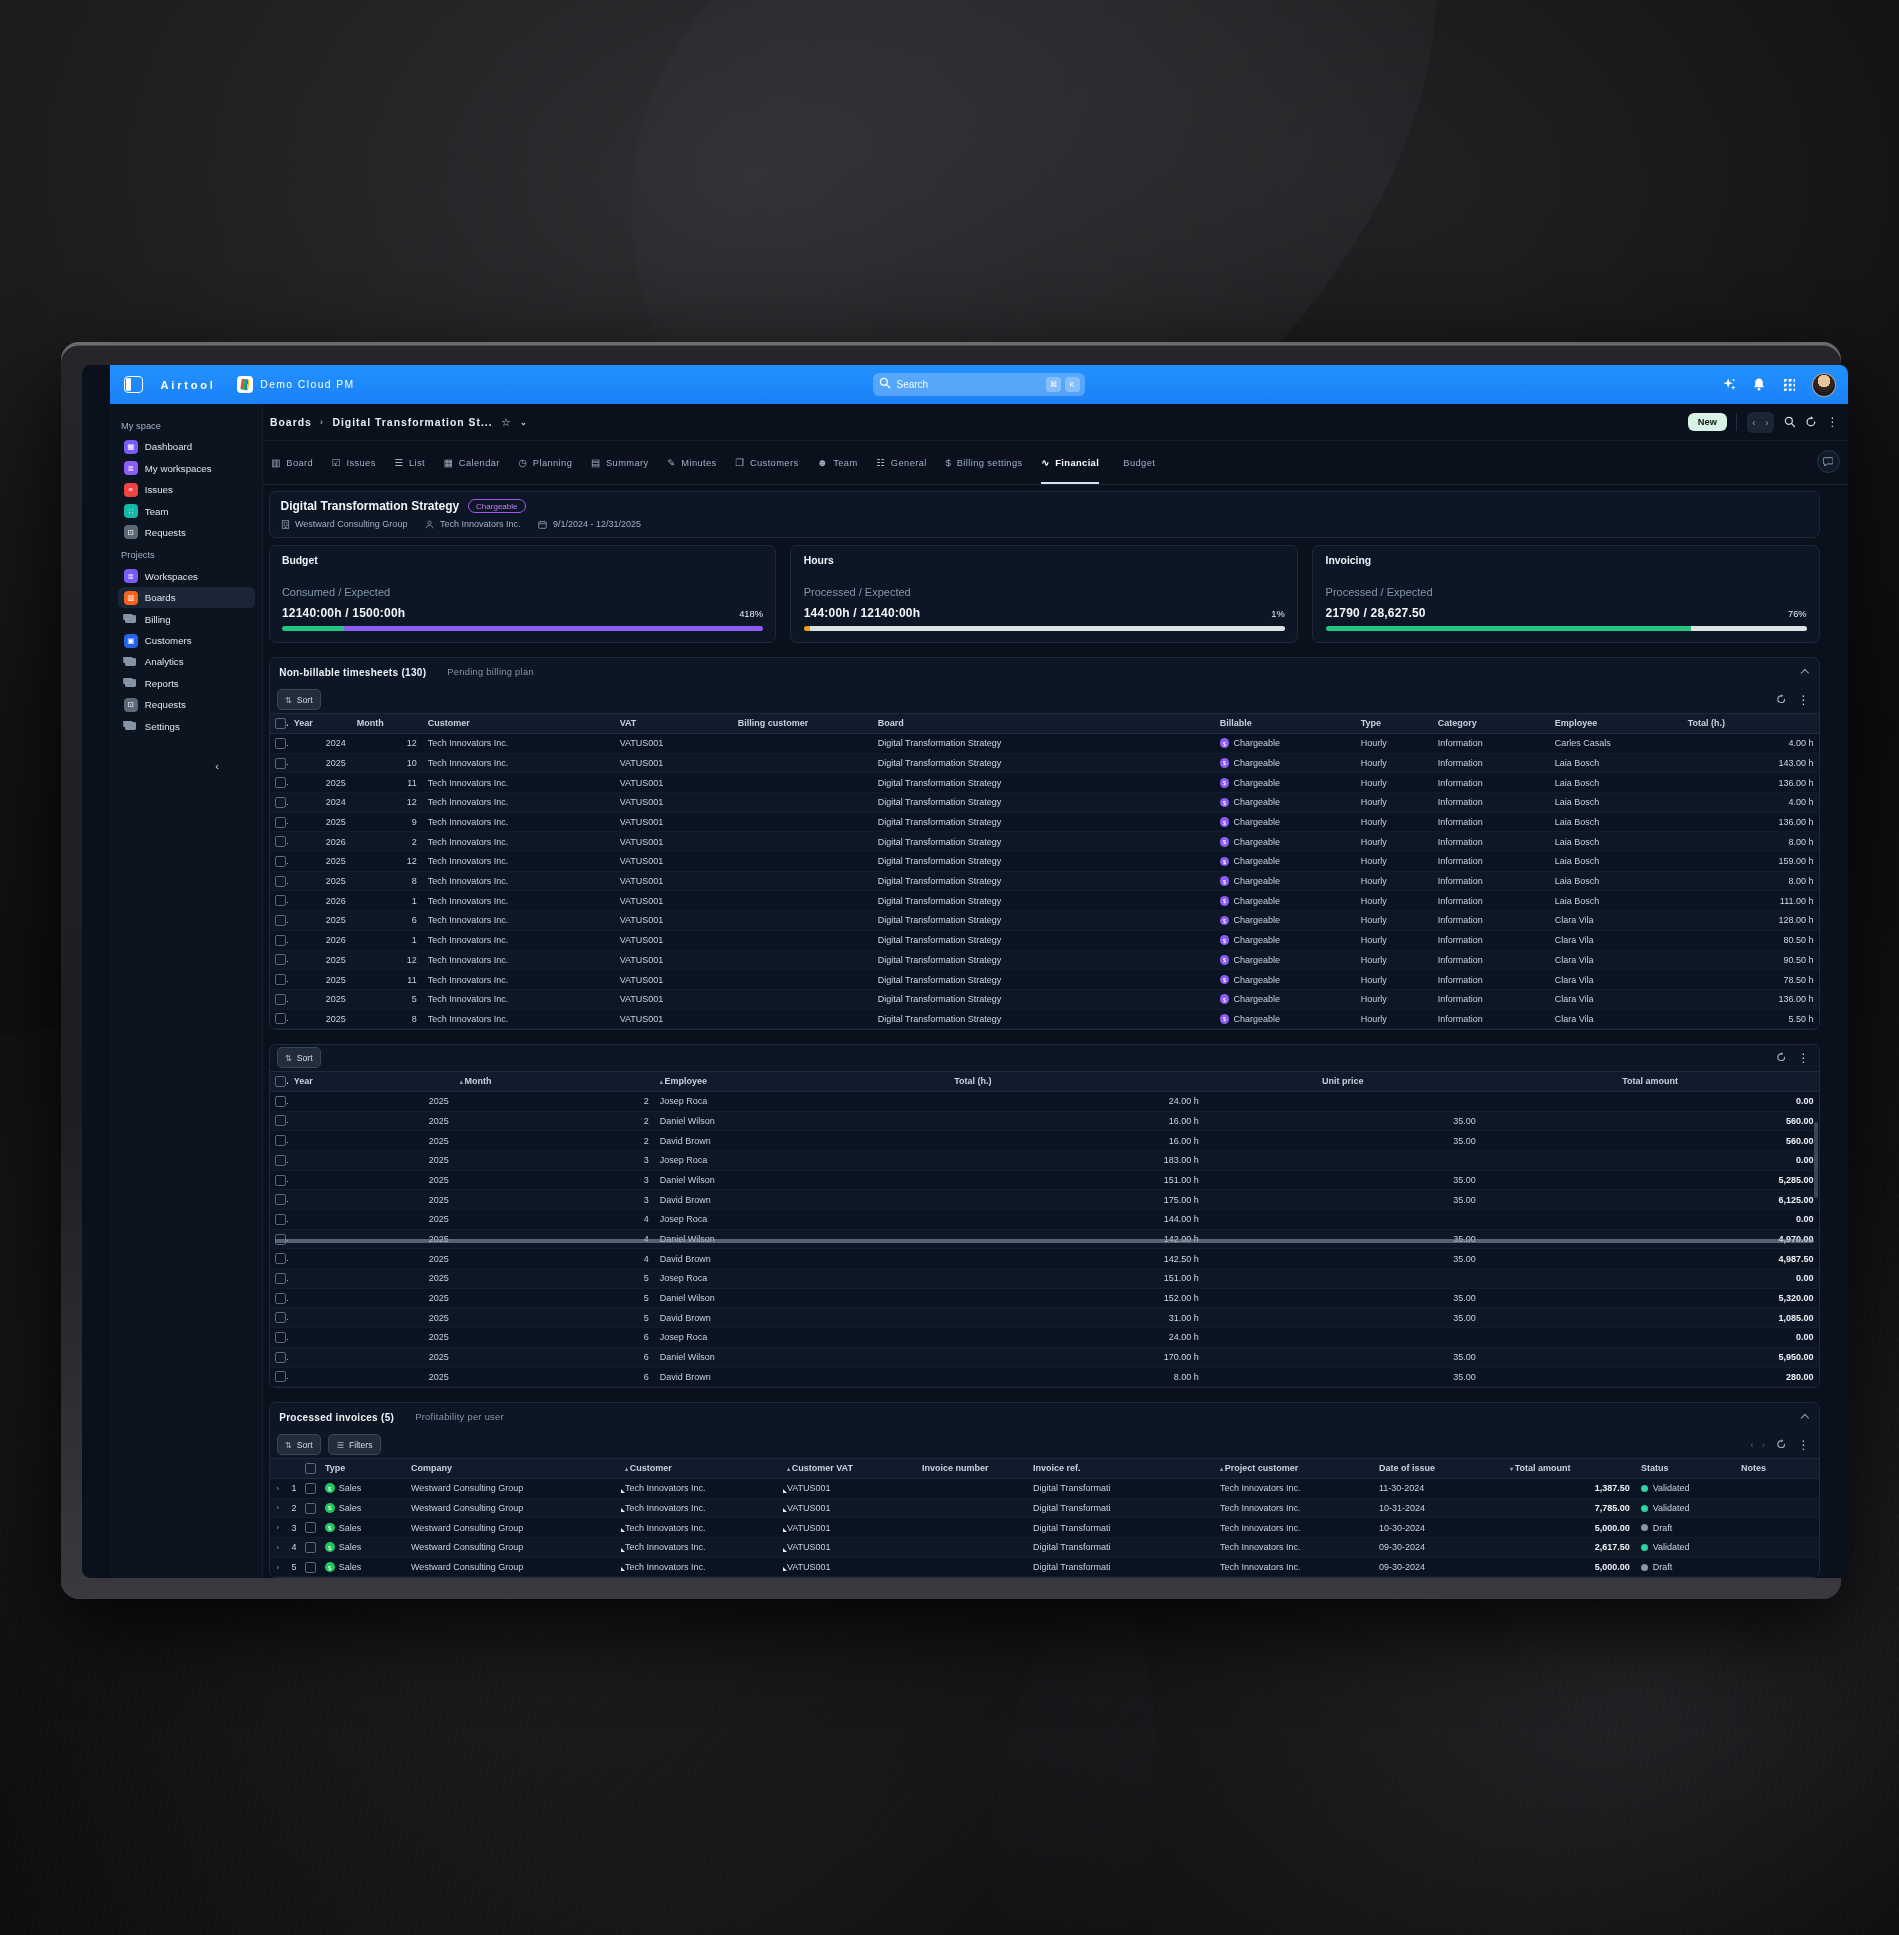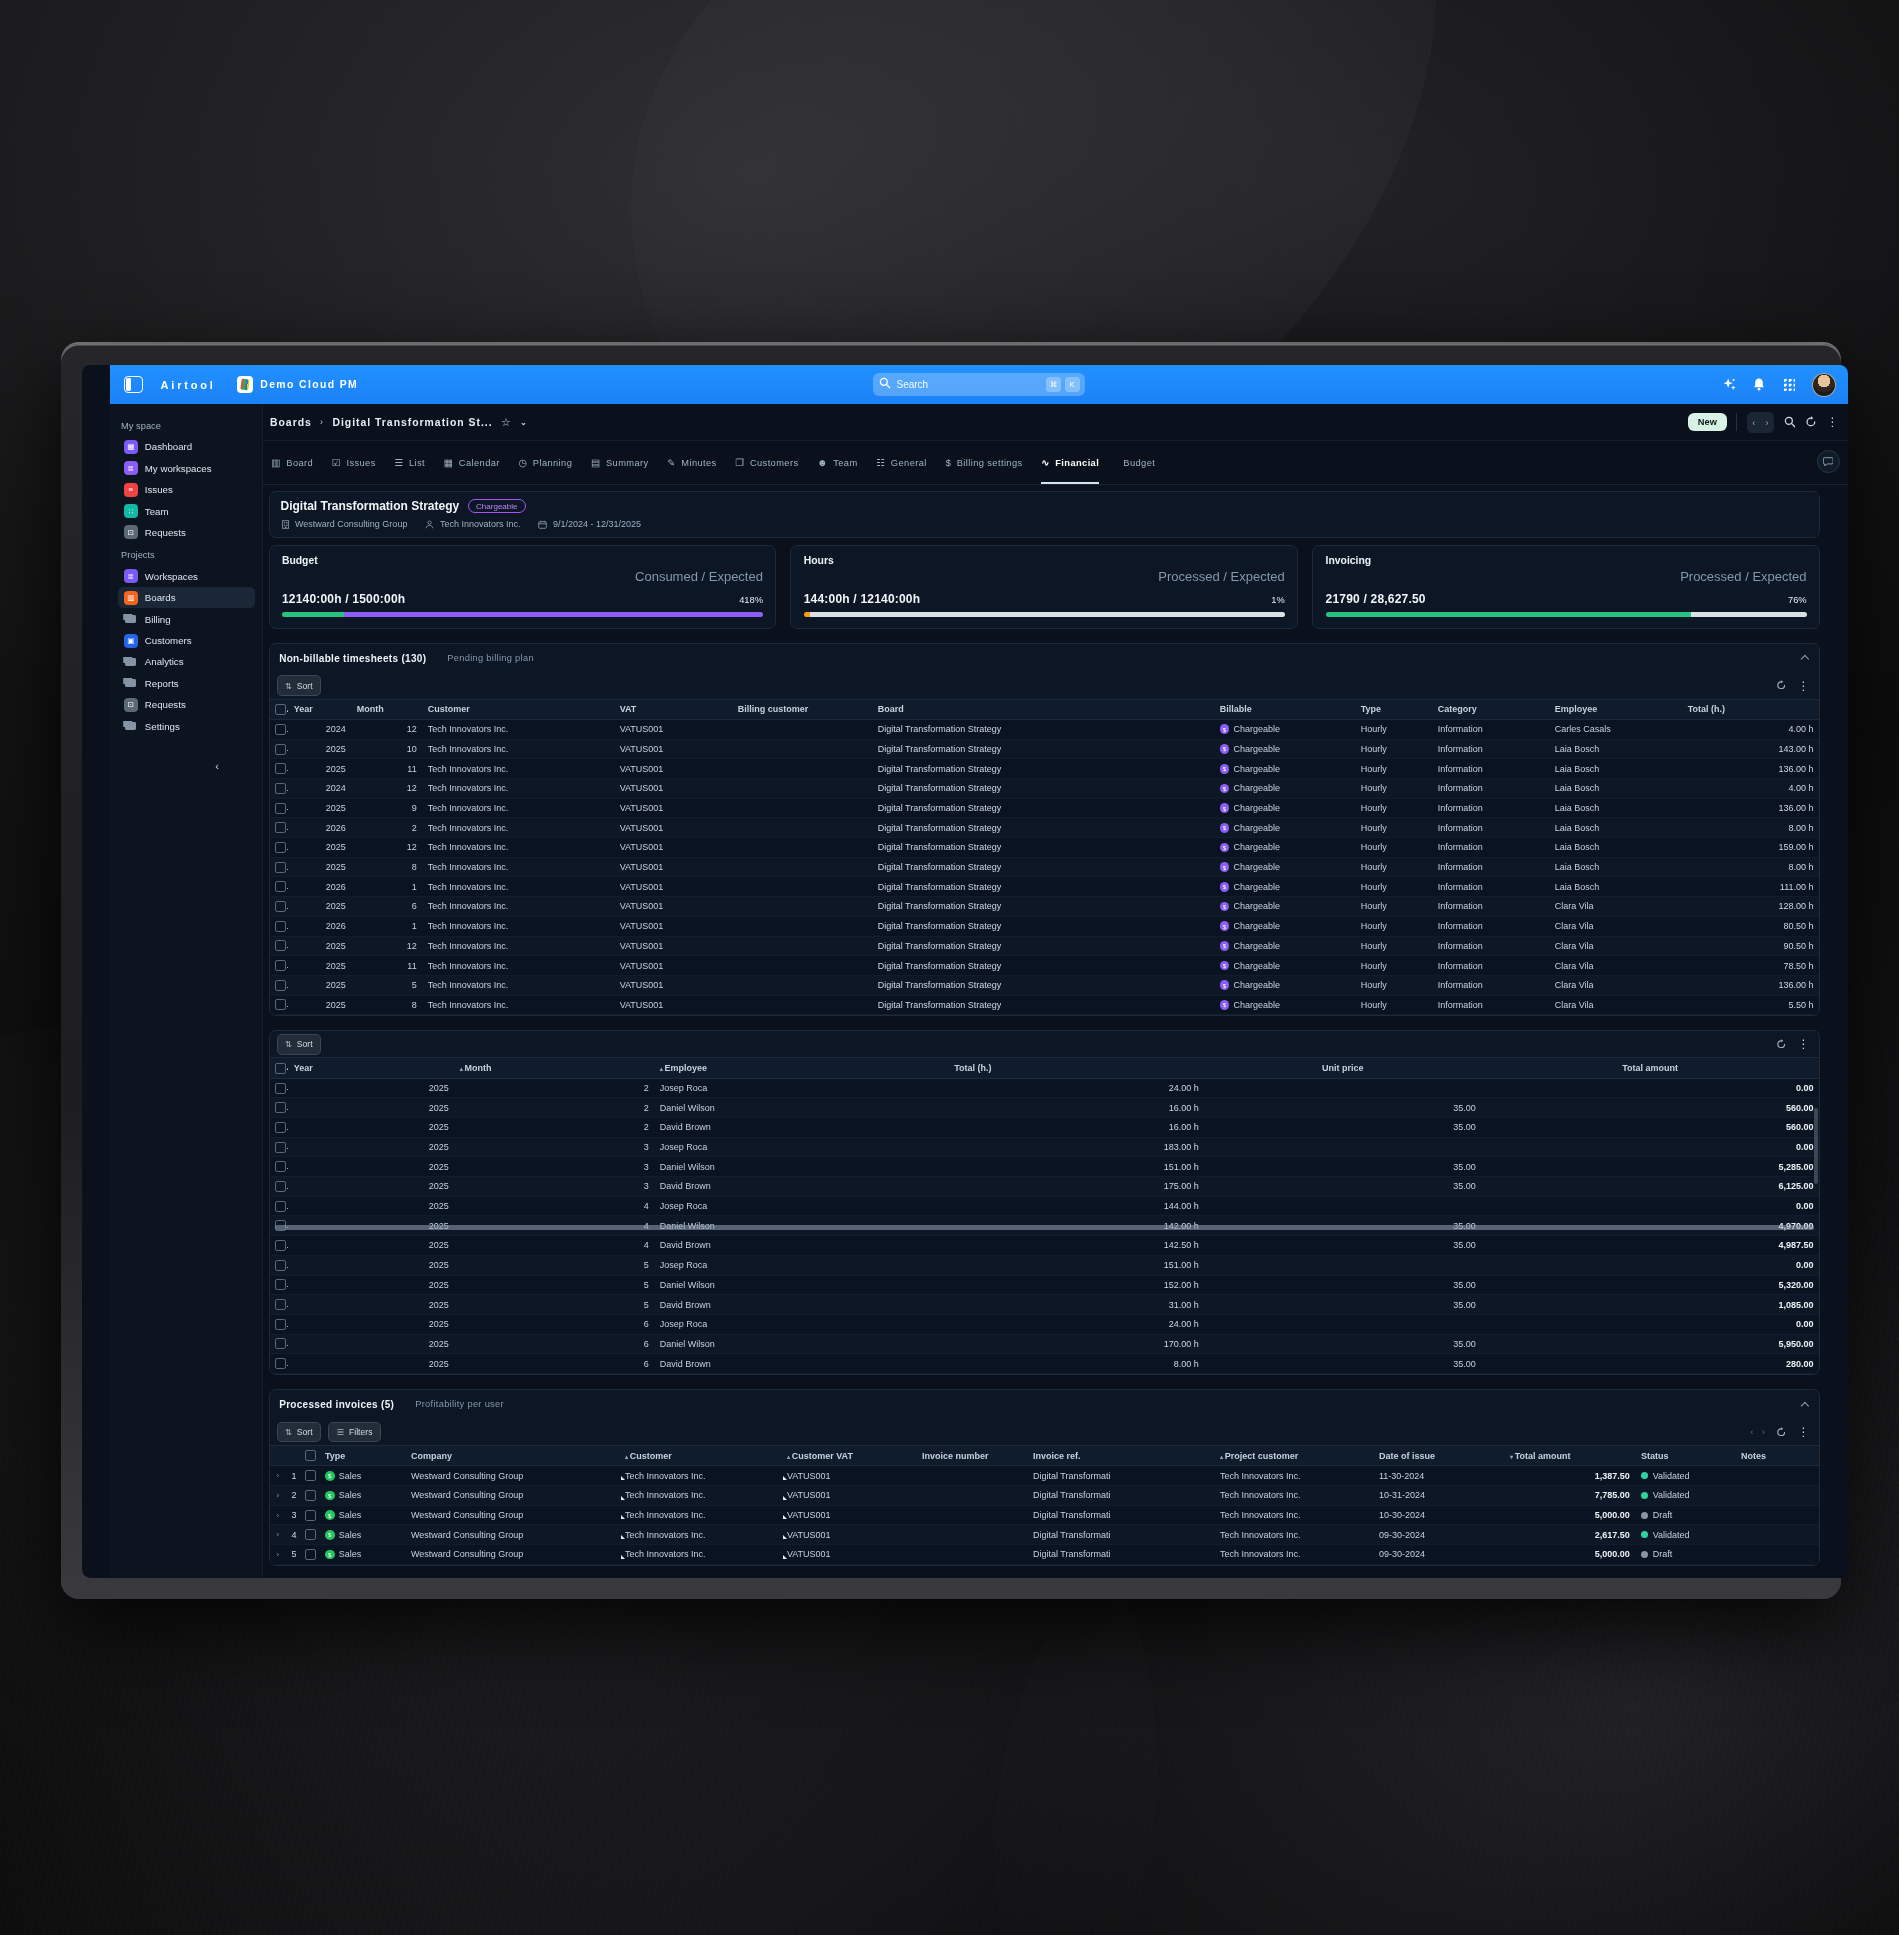--- a/index.html
+++ b/index.html
@@ -29,21 +29,21 @@
   .app{width:100%;height:100%;border-radius:8.3px;overflow:hidden;background:#0a111d;display:flex;flex-direction:column;padding-left:28px;}
 
   
   .topbar{flex:0 0 39px;background:linear-gradient(180deg,#2190ff,#1b82f7);display:flex;align-items:center;padding:0 14px;position:relative;color:#fff;}
   .win-toggle{width:16.6px;height:15px;border:1.7px solid #fff;border-radius:4.1px;position:relative;margin-right:18px;cursor:pointer;}
   .win-toggle::before{content:"";position:absolute;left:1.4px;top:1.4px;bottom:1.4px;width:4.8px;background:#fff;border-radius:1.4px;}
   .brand{font-size:11px;font-weight:bold;letter-spacing:2.8px;margin-right:21px;}
   .appchip{width:16.6px;height:16.6px;border-radius:4.1px;background:#fff;margin-right:7px;position:relative;overflow:hidden;}
   .appchip::before{content:"";position:absolute;left:4.1px;top:2.8px;width:8.3px;height:11px;border-radius:1.4px;
       background:linear-gradient(90deg,#e74c3c 0 25%,#27ae60 25% 55%,#2980b9 55% 80%,#f1c40f 80% 100%);transform:rotate(8deg);}
-  .wsname{font-size:10.4px;font-weight:bold;letter-spacing:1.4px;}
+  .wsname{font-size:10.4px;font-weight:normal;letter-spacing:1.4px;}
   .searchbar{position:absolute;left:50%;transform:translateX(-50%);top:7.6px;width:212px;height:23.5px;border-radius:6.2px;
       background:rgba(255,255,255,.25);display:flex;align-items:center;padding:0 5.5px;box-sizing:border-box;}
   .searchbar svg{flex:0 0 auto;}
   .search-ph{flex:1;margin-left:6.2px;font-size:10px;color:rgba(255,255,255,.95);}
   .key{width:15px;height:15px;border-radius:3.5px;background:rgba(255,255,255,.28);color:#fff;font-size:7.6px;
       display:flex;align-items:center;justify-content:center;margin-left:3.5px;}
   .tb-right{position:absolute;right:12.4px;top:0;height:39px;display:flex;align-items:center;gap:15px;}
   .tb-ic{width:15px;height:15px;display:flex;align-items:center;justify-content:center;cursor:pointer;}
   .dots9{width:12.4px;height:12.4px;background:radial-gradient(circle 1.5px at 2.1px 2.1px,#fff 1.5px,transparent 1.6px) 0 0/4.8px 4.8px;}
   .avatar{width:22px;height:22px;border-radius:50%;background:radial-gradient(circle at 50% 32%,#e8c49a 0 34%,#30241c 35% 60%,#1b1b1d 61%),#d9d9df;border:0.7px solid rgba(255,255,255,.6);}
@@ -90,21 +90,21 @@
   .ptitle{font-size:12px;font-weight:bold;color:#f2f6fa;}
   .badge{border:0.7px solid #a855f7;color:#c084fc;border-radius:691px;font-size:8px;padding:1.4px 7.6px;}
   .pmeta{display:flex;align-items:center;gap:5.5px;margin-top:6.2px;color:#9fb0c2;font-size:9px;}
   .pmeta .gap{width:7px;}
   .micon{opacity:.8;display:flex;align-items:center;}
 
   
   .metrics{display:flex;gap:14px;margin-top:7px;}
   .metric{flex:1;padding:9px 12.4px 10.4px;}
   .m-title{font-size:10.4px;font-weight:bold;color:#eef3f8;}
-  .m-sub{font-size:13px;color:#8398ac;margin-top:3px;text-align:right;}
+  .m-sub{font-size:11px;color:#8398ac;margin-top:20px;}
   .m-valrow{display:flex;align-items:baseline;margin-top:8.3px;}
   .m-val{font-size:12px;font-weight:bold;color:#f2f6fa;letter-spacing:0.2px;}
   .m-pct{margin-left:auto;font-size:9.3px;color:#e6edf4;}
   .m-bar{display:flex;height:4.8px;border-radius:2.8px;overflow:hidden;margin-top:6.2px;background:#1a2433;}
   .m-bar span{display:block;height:100%;}
 
   
   .sec{margin-top:14px;position:relative;overflow:hidden;}
   .sec-head{height:29px;display:flex;align-items:center;padding:0 9.7px;}
   .sec-title{font-size:10px;font-weight:bold;color:#eef3f8;letter-spacing:0.3px;}

